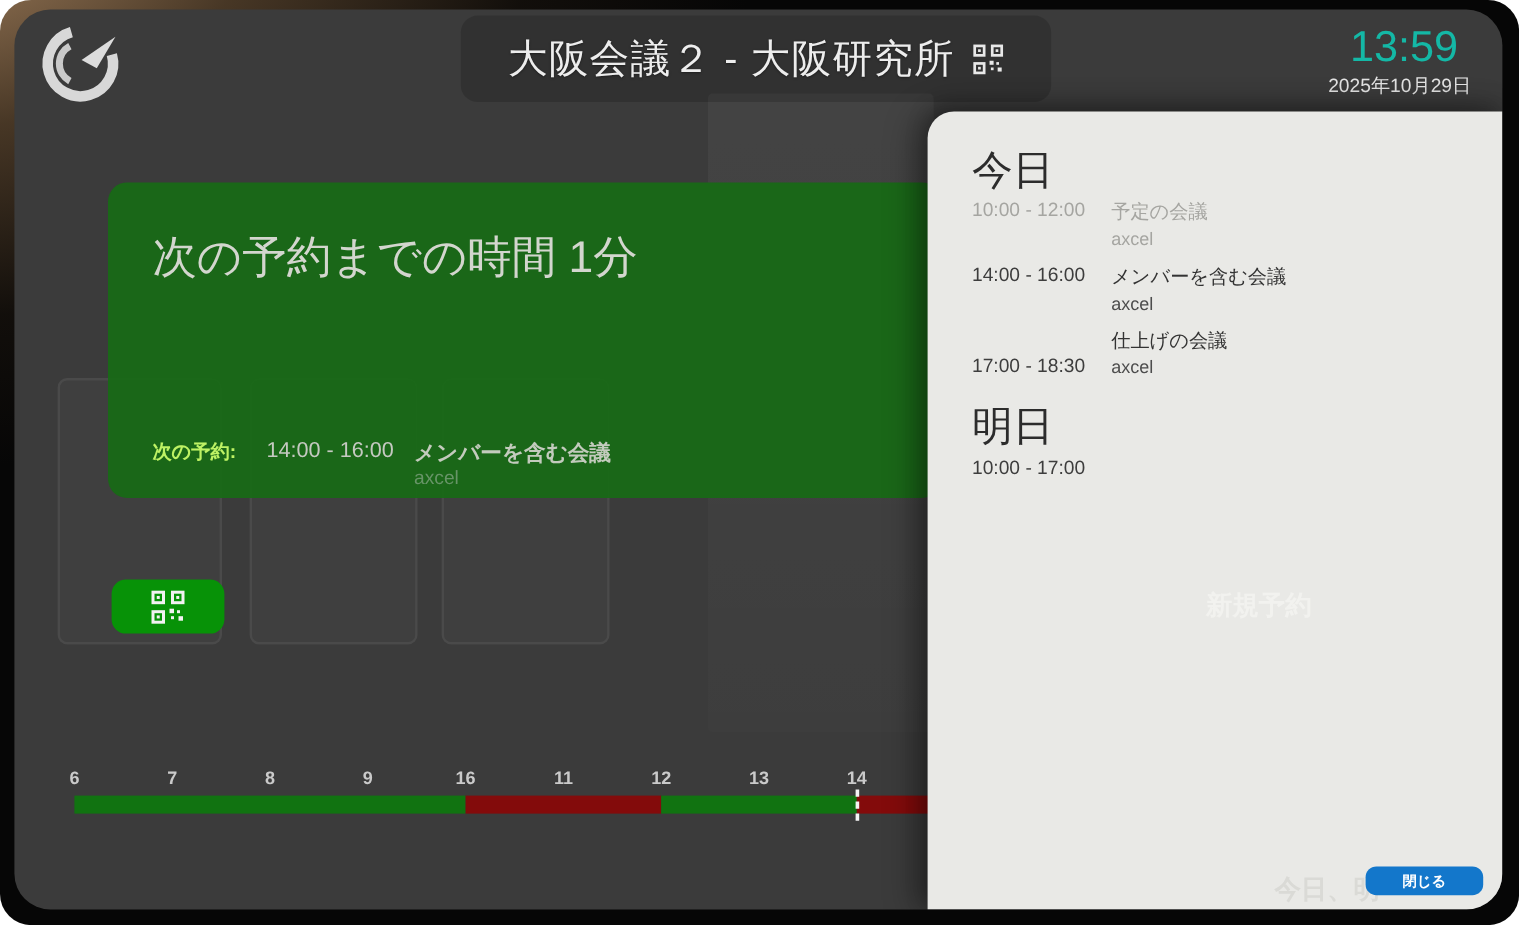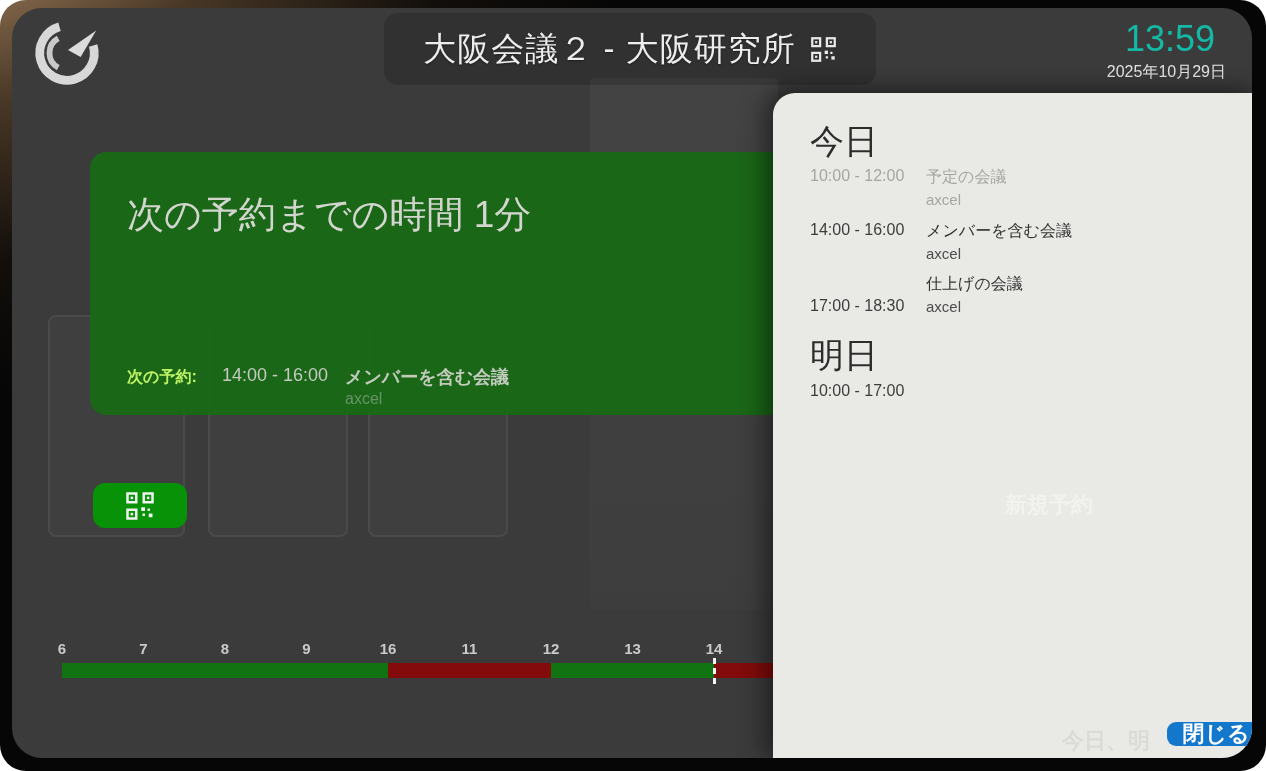--- a/index.html
+++ b/index.html
@@ -75,22 +75,22 @@
   .event .ev-title { font-size:16px; color:#333; }
   .event .ev-org { font-size:15px; color:#4d4d4d; margin-top:3px; }
   .event.past .ev-time, .event.past .ev-title, .event.past .ev-org { color:#a5a5a1; }
   .ev-r1 { top:74px; } .ev-r2 { top:128px; } .ev-r3 { top:181px;align-items:flex-end; } .ev-r4 { top:289px; }
 
   .ghost-new { position:absolute; left:232px; top:397px; font-size:22px; font-weight:bold; color:#f2f2ef; }
   .ghost-footer { position:absolute; left:289px; top:633px; font-size:22px; font-weight:bold; color:#dadad6; }
   .close-button {
     position:absolute; left:365px; top:629px; width:98px; height:24px;
     background:#1377cb; border:none; border-radius:9px; cursor:pointer;
-    color:#fff; font-size:22px; font-weight:bold; font-family:inherit;
-    display:flex; align-items:center; justify-content:center;margin-left:29px;
+    color:#fff; font-size:12px; font-weight:bold; font-family:inherit;
+    display:flex; align-items:center; justify-content:center;
   }
 </style>
 </head>
 <body>
 
 <div class="device">
   <div class="screen">
 
     <div class="ghost-door"></div>
     <div class="ghost-card c1"></div>

